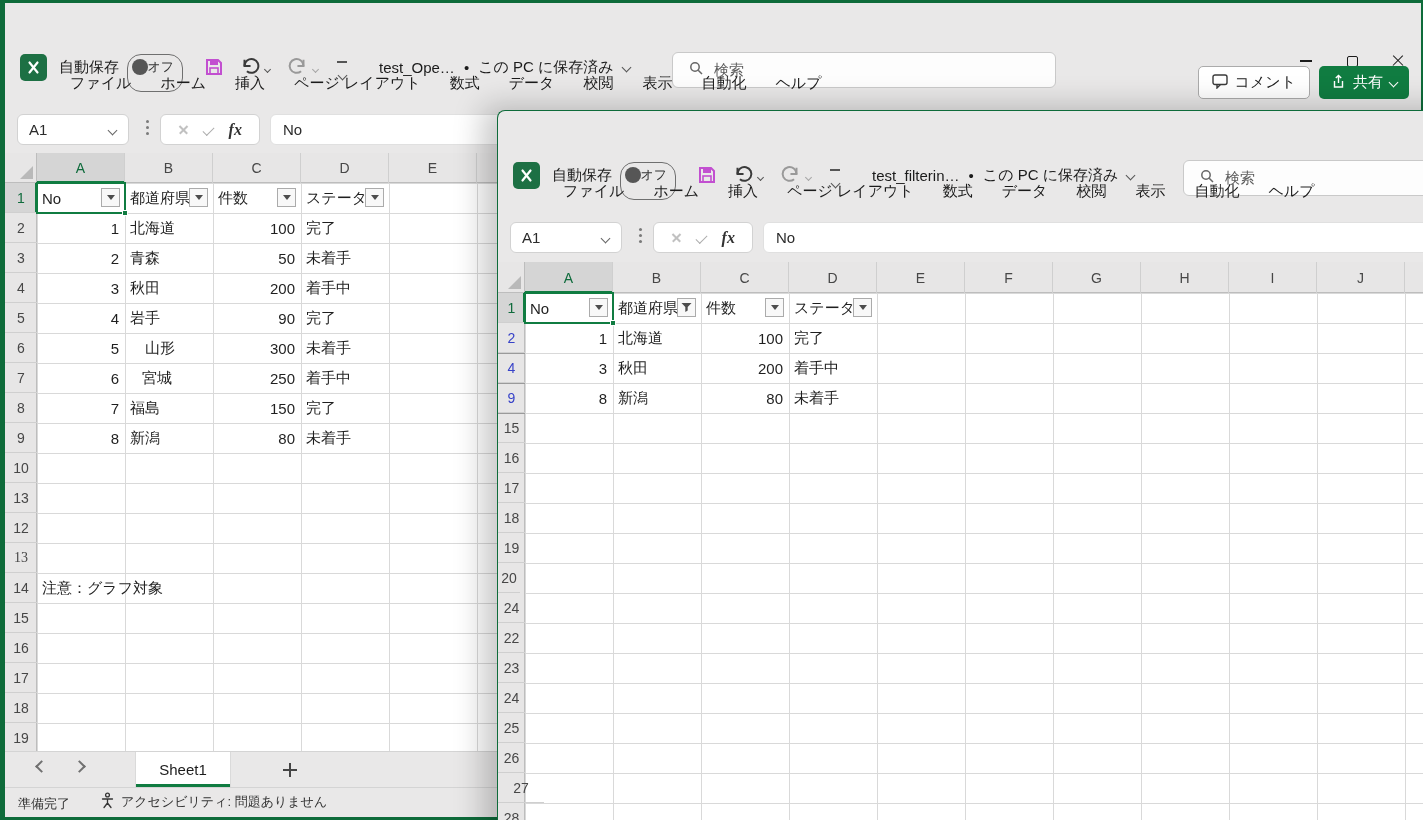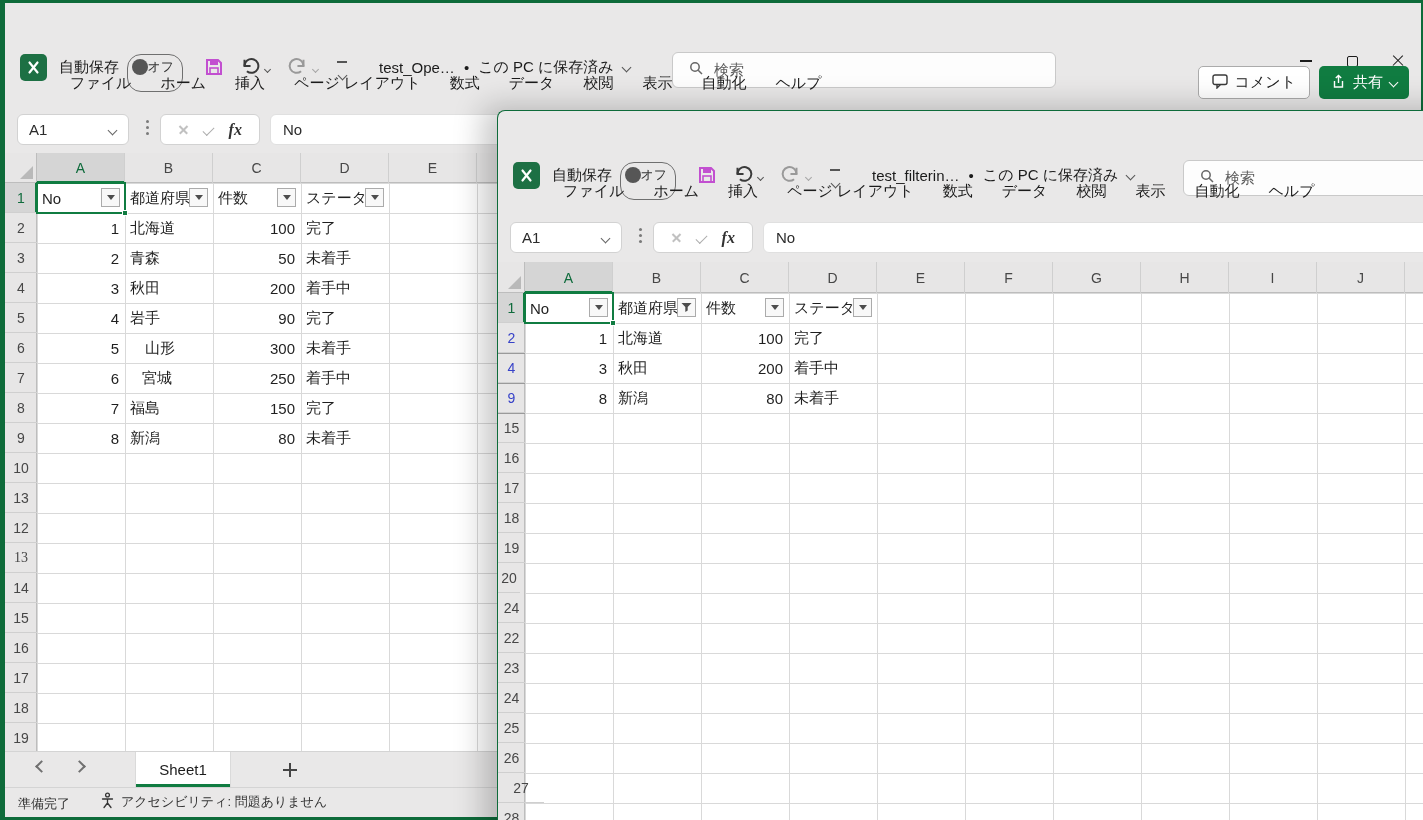--- a/index.html
+++ b/index.html
@@ -331,20 +331,21 @@
       <div class="rowhead" style="top: 270px; width: 32px; height: 30px;">9</div>
       <div class="cell al-right" style="left: 32px; top: 270px; width: 88px; height: 30px;">8</div>
       <div class="cell al-left" style="left: 120px; top: 270px; width: 88px; height: 30px;">新潟</div>
       <div class="cell al-right" style="left: 208px; top: 270px; width: 88px; height: 30px;">80</div>
       <div class="cell al-left" style="left: 296px; top: 270px; width: 88px; height: 30px;">未着手</div>
       <div class="rowhead" style="top: 300px; width: 32px; height: 30px;">10</div>
       <div class="rowhead" style="top: 330px; width: 32px; height: 30px;">13</div>
       <div class="rowhead" style="top: 360px; width: 32px; height: 30px;">12</div>
       <div class="rowhead" style="top: 390px; width: 32px; height: 30px; font-family: Liberation Serif, serif;">13</div>
       <div class="rowhead" style="top: 420px; width: 32px; height: 30px;">14</div>
+      <div class="cell al-left note" style="left: 32px; top: 420px; width: 264px; height: 30px;">注意：グラフ対象</div>
       <div class="rowhead" style="top: 450px; width: 32px; height: 30px;">15</div>
       <div class="rowhead" style="top: 480px; width: 32px; height: 30px;">16</div>
       <div class="rowhead" style="top: 510px; width: 32px; height: 30px;">17</div>
       <div class="rowhead" style="top: 540px; width: 32px; height: 30px;">18</div>
       <div class="rowhead" style="top: 570px; width: 32px; height: 30px;">19</div>
     </div>
 
   <div class="sheetbar">
     <span class="snav prev"></span>
     <span class="snav next"></span>

